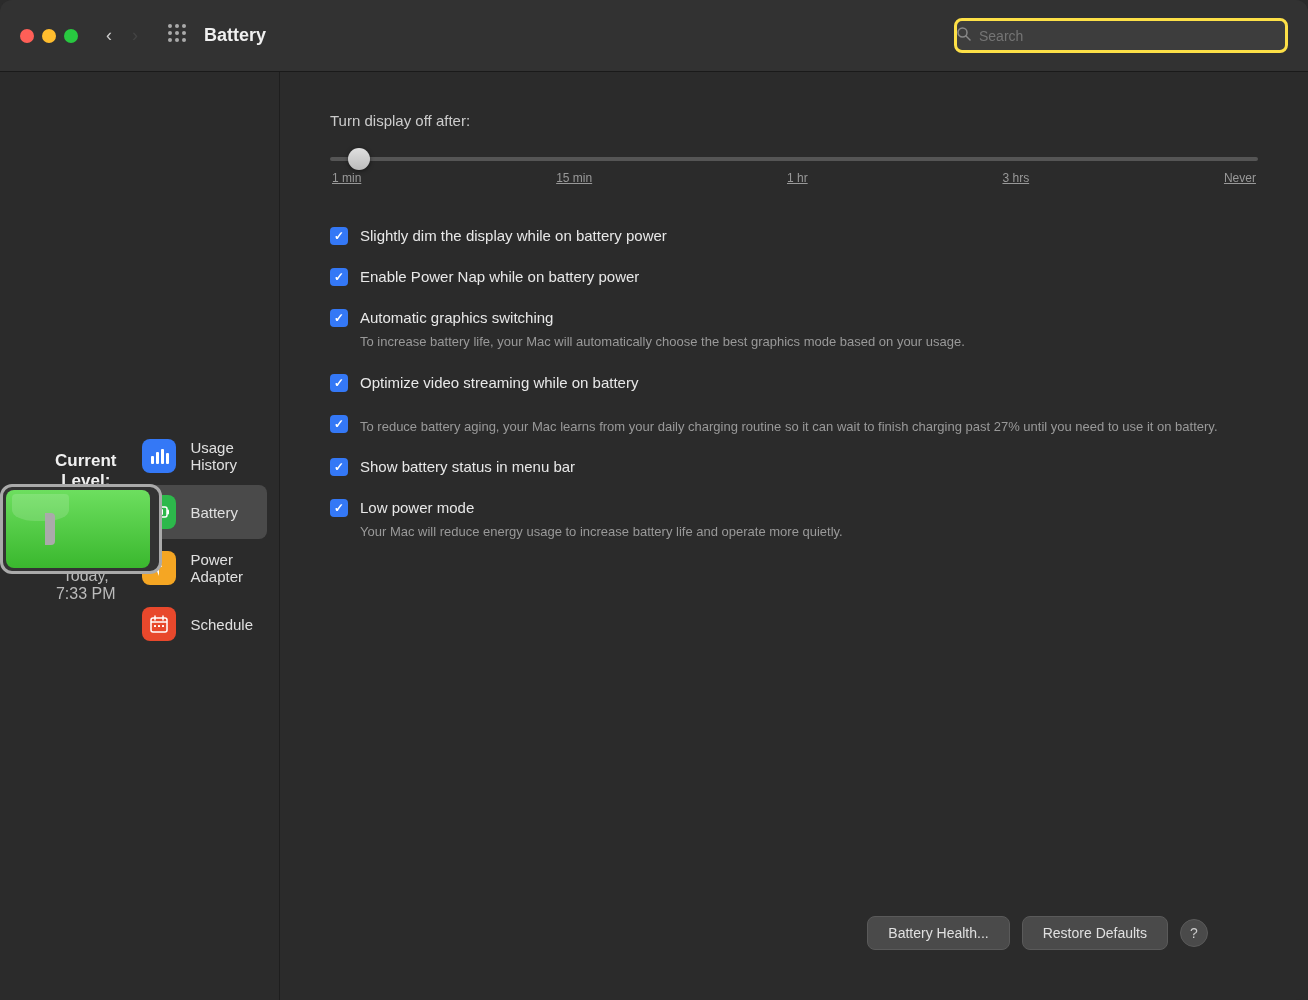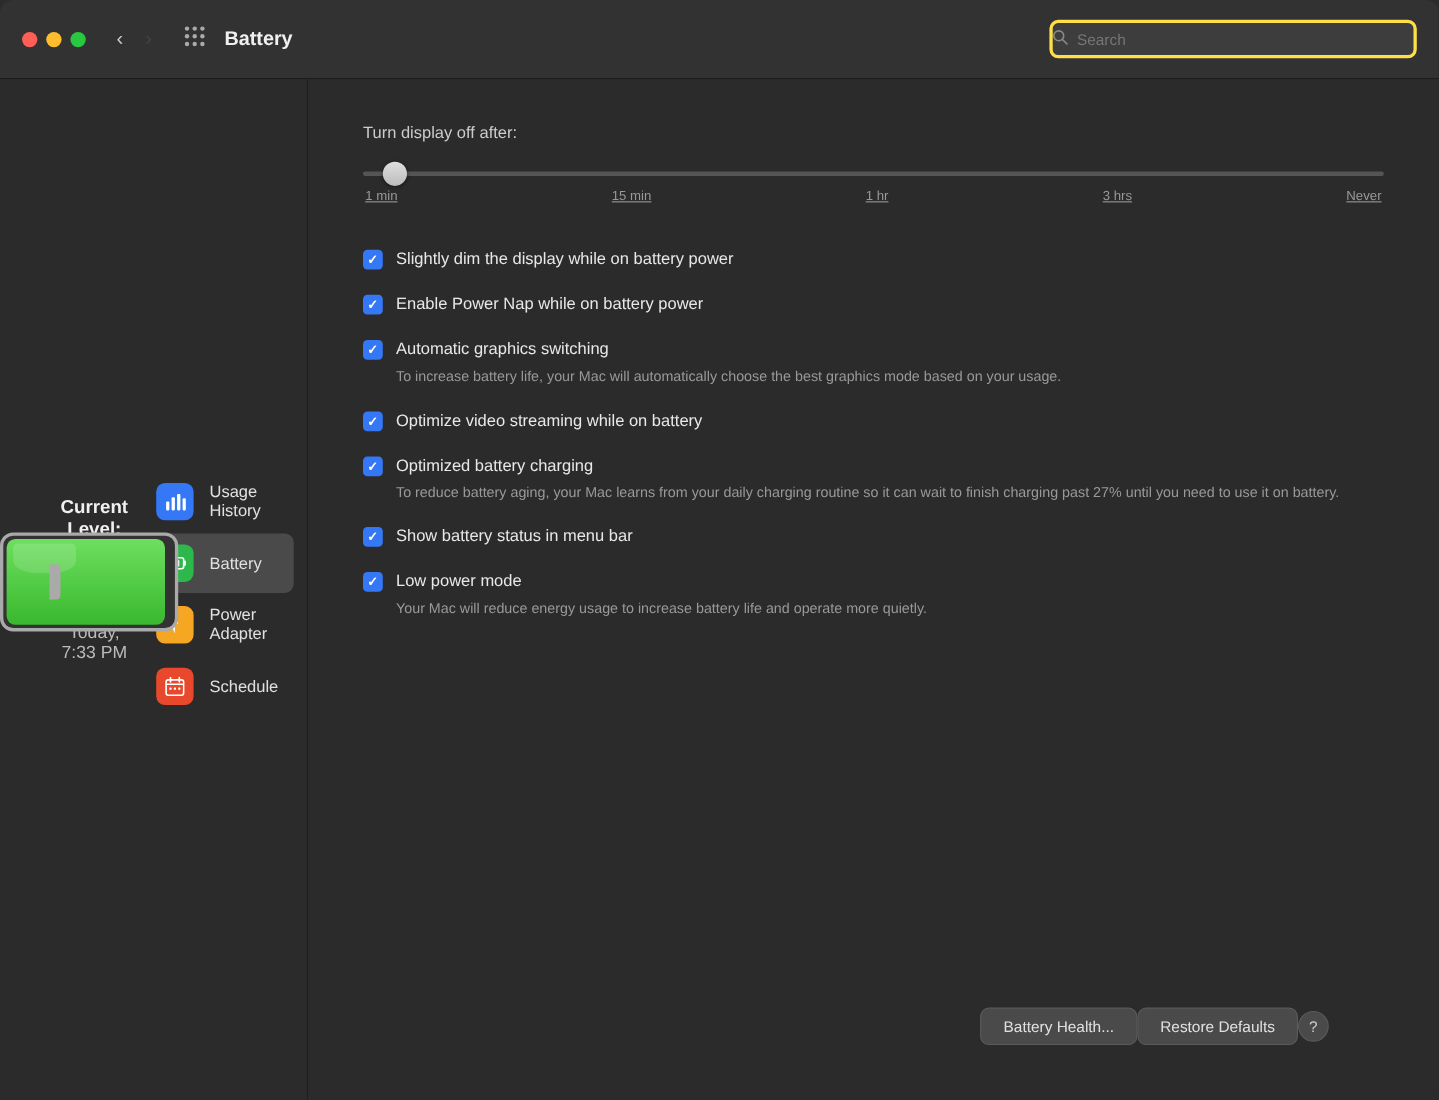--- a/index.html
+++ b/index.html
@@ -327,20 +327,21 @@
       margin-top: 4px;
       line-height: 1.5;
     }
 
     
     .bottom-bar {
       display: flex;
       justify-content: flex-end;
       align-items: center;
       padding: 20px 50px 20px 50px;
+      gap: 12px;
       margin-top: auto;
     }
 
     .btn {
       padding: 8px 20px;
       border-radius: 8px;
       border: none;
       font-size: 14px;
       cursor: pointer;
       font-weight: 500;
@@ -575,21 +576,20 @@
           </div>
         </div>
 
         <div class="option-item">
           <div class="checkbox-wrap">
             <div class="checkbox">
               <span class="checkbox-check">✓</span>
             </div>
           </div>
           <div class="option-text-wrap">
-            <div class="option-label">Optimized battery charging</div>
             <div class="option-desc">To reduce battery aging, your Mac learns from your daily charging routine so it can wait to finish charging past 27% until you need to use it on battery.</div>
           </div>
         </div>
 
         <div class="option-item">
           <div class="checkbox-wrap">
             <div class="checkbox">
               <span class="checkbox-check">✓</span>
             </div>
           </div>

